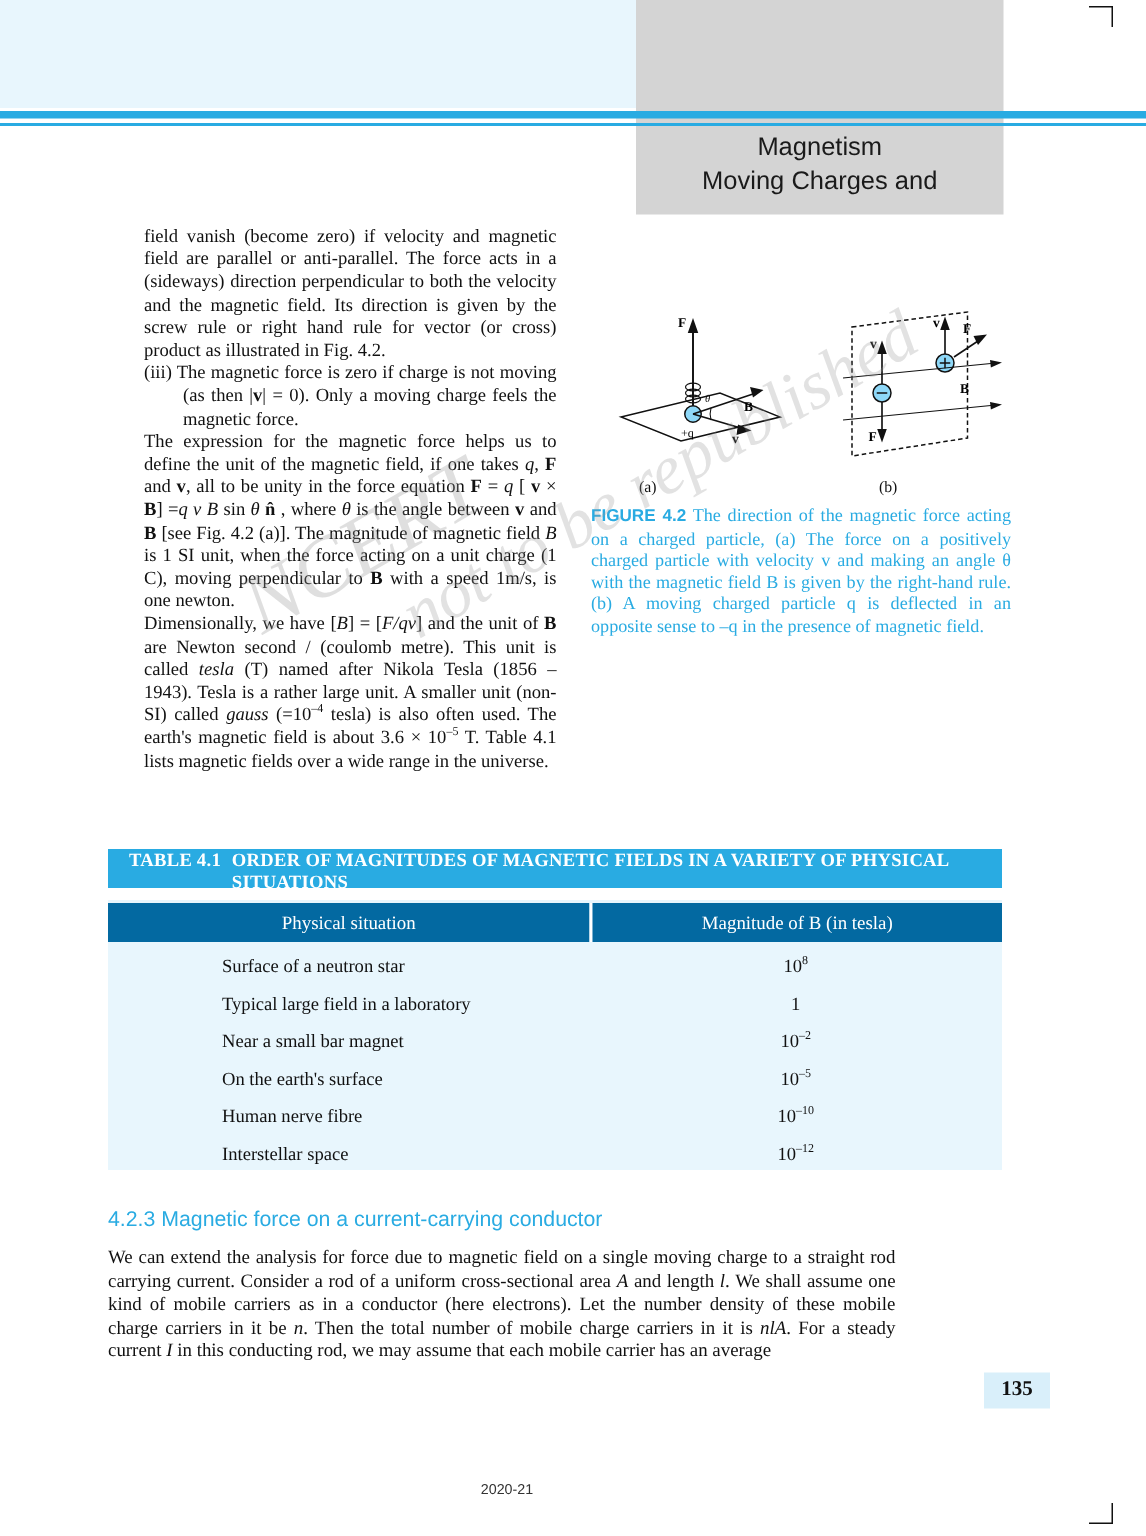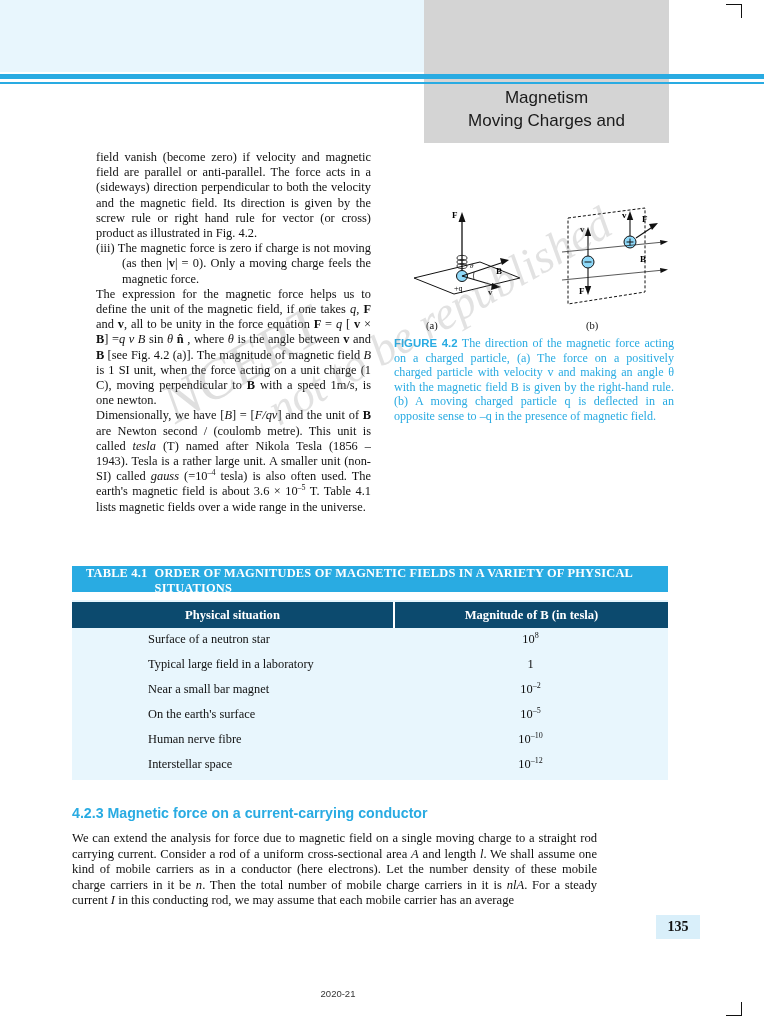--- a/index.html
+++ b/index.html
@@ -82,36 +82,36 @@
   .smallcaps { font-variant: small-caps; font-weight:bold; font-size:12.4px; }
   .tbl-body {
     position:absolute; left:72px; top:600px; width:596px; height:180px;
     background:#e8f6fd;
   }
   .tbl-head-row {
     position:absolute; left:72px; top:602px; width:596px; height:26px;
     display:flex;
   }
   .tbl-head-cell {
-    background:#0c4a6e; color:#fff; font-weight:bold; font-size:12.6px;
+    background:#0369a1; color:#fff; font-weight:normal; font-size:12.6px;
     display:flex; align-items:center; justify-content:center;
   }
   .th-1 { width:321px; height:26px; }
   .th-gap { width:2px; height:26px; background:#ffffff; }
   .th-2 { width:273px; height:26px; }
   .tbl-rows { position:absolute; left:72px; top:632px; width:596px; }
-  .tbl-row { display:flex; height:25px; align-items:flex-start; }
+  .tbl-row { display:flex; height:25px; align-items:center; }
   .td-1 { width:321px; padding-left:76px; font-size:12.4px; }
   .td-2 { width:275px; text-align:center; font-size:12.4px; }
 
   
   .sec-head {
     position:absolute; left:72px; top:805px; width:600px;
     color:#29abe2; font-family:"Liberation Sans", sans-serif;
-    font-weight:bold; font-size:14.2px;
+    font-weight:normal; font-size:14.2px;
   }
   .body-bottom {
     position:absolute; left:72px; top:831px; width:525px;
     font-size:12.6px; line-height:15.6px; text-align:justify;
   }
 
   
   .page-num {
     position:absolute; left:625px; top:915px; width:44px; height:24px;
     background:#d9effa; color:#111; font-weight:bold; font-size:14px;

